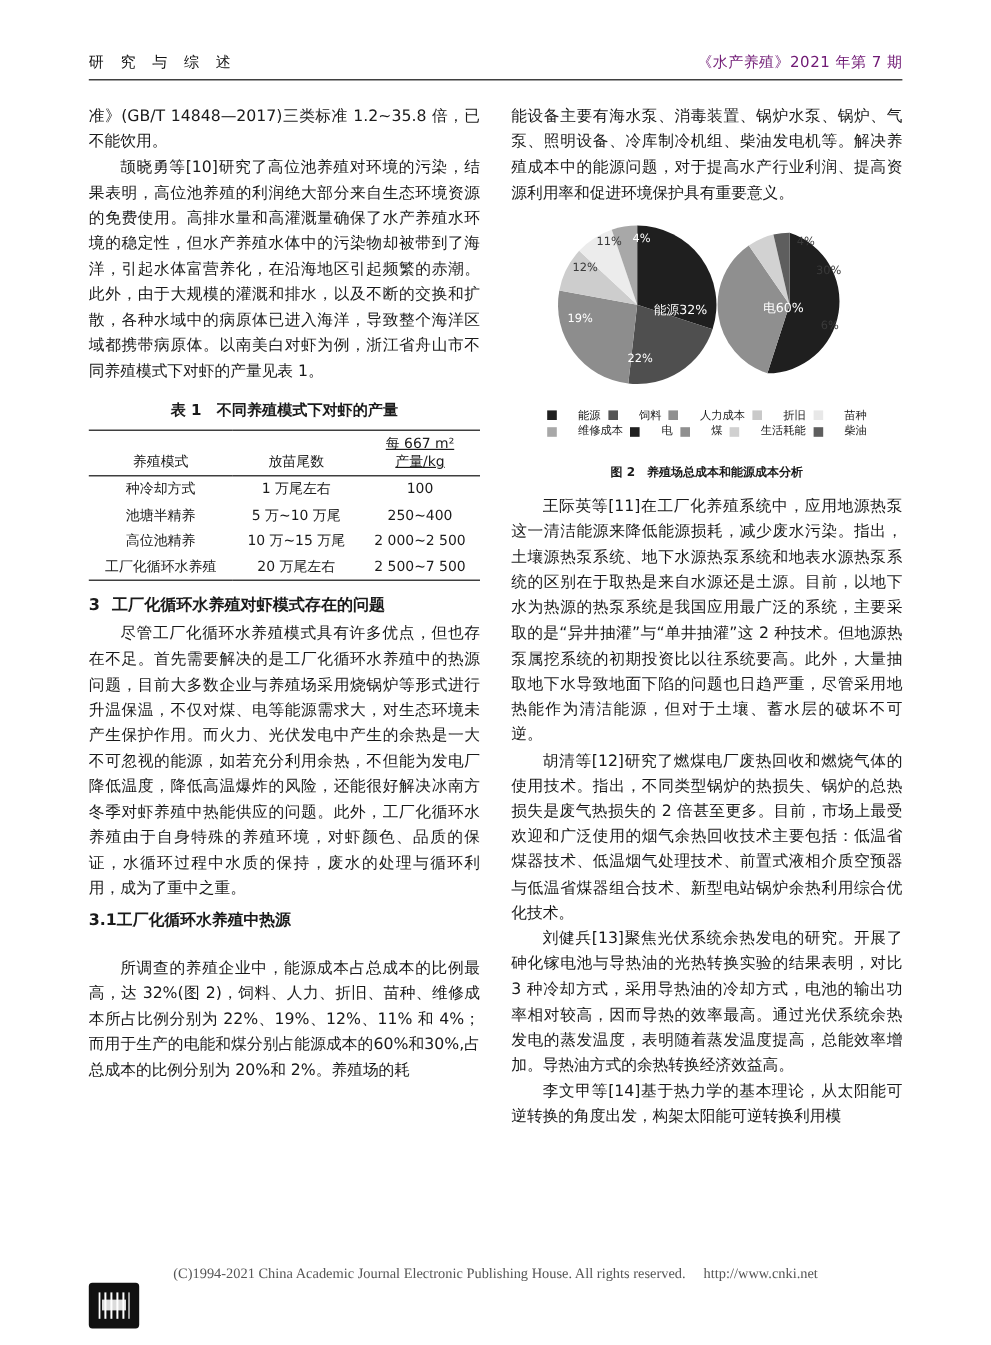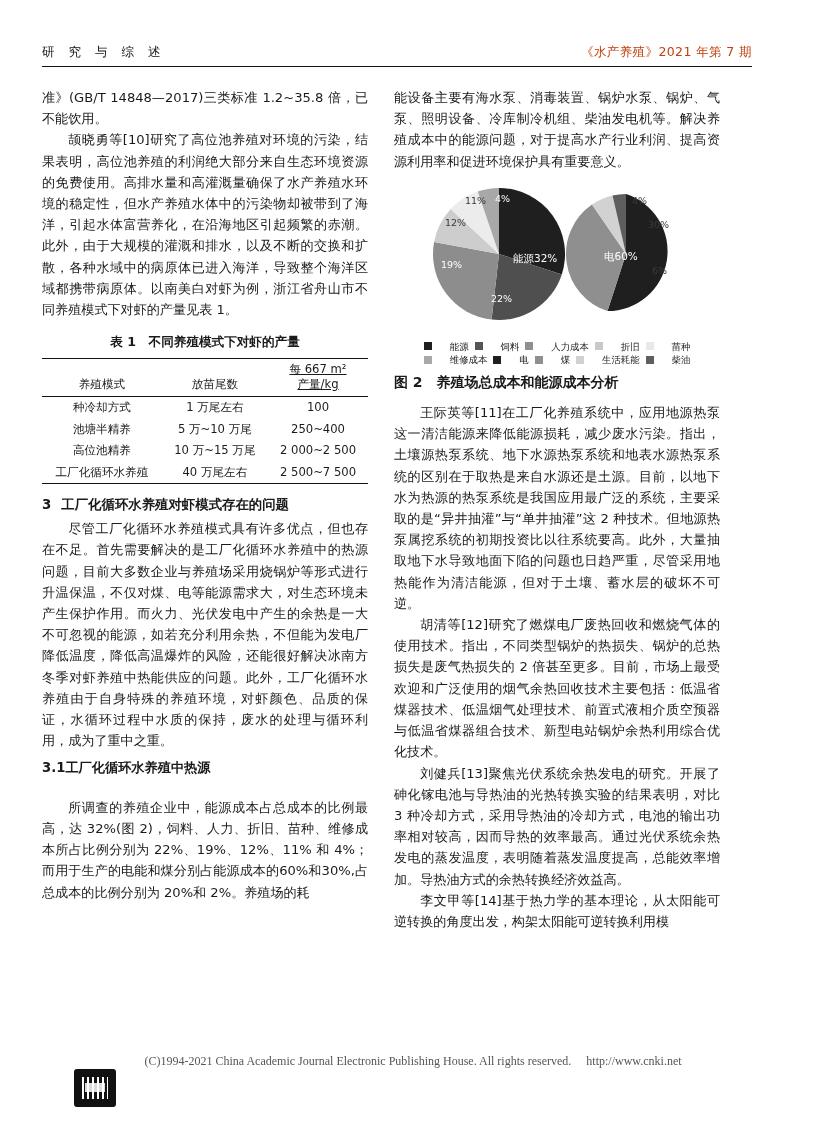--- a/index.html
+++ b/index.html
@@ -13,40 +13,40 @@
     font-family: "DejaVu Sans", "Liberation Sans", sans-serif;
     color: #1a1a1a;
     position: relative;
     overflow: hidden;
   }
   .page {
     position: relative;
     width: 826px;
     height: 1121px;
     box-sizing: border-box;
-    padding: 44px 74px 0 42px;
+    padding: 44px 74px 0 74px;
   }
   
   .header {
     display: flex;
     justify-content: space-between;
     align-items: flex-end;
     border-bottom: 1.2px solid #111;
     padding-bottom: 5px;
     font-size: 12.5px;
     letter-spacing: 0.4px;
   }
   .header-left {
     letter-spacing: 5px;
     font-size: 12.5px;
     color: #111;
   }
   .header-right {
     font-size: 12.5px;
-    color: #c2410c;
+    color: #701a75;
   }
   
   .columns {
     display: flex;
     gap: 26px;
     margin-top: 20px;
   }
   .col {
     width: 326px;
     font-size: 13.1px;
@@ -119,23 +119,24 @@
     gap: 2px 6px;
     font-size: 9.4px;
     margin-top: 3px;
     line-height: 1.2;
   }
   .legend-item { display: flex; align-items: center; gap: 18px; }
   .legend-swatch {
     width: 8px; height: 8px; display: inline-block;
   }
   .fig-caption {
-    font-size: 14px;
+    text-align: center;
+    font-size: 10px;
     font-weight: bold;
-    margin-top: 6px;
+    margin-top: 22px;
   }
 
   
   .footer {
     position: absolute;
     left: 0;
     right: 0;
     bottom: 52px;
     text-align: center;
     font-size: 12px;
@@ -211,21 +212,21 @@
               <td>5 万~10 万尾</td>
               <td>250~400</td>
             </tr>
             <tr>
               <td>高位池精养</td>
               <td>10 万~15 万尾</td>
               <td>2 000~2 500</td>
             </tr>
             <tr>
               <td>工厂化循环水养殖</td>
-              <td>40 万尾左右</td>
+              <td>20 万尾左右</td>
               <td>2 500~7 500</td>
             </tr>
           </tbody>
         </table>
       </div>
 
       <p class="sec-head">
         <span class="num">3</span><span>工厂化循环水养殖对虾模式存在的问题</span>
       </p>
       <p class="indent">尽管工厂化循环水养殖模式具有许多优点，但也存在不足。首先需要解决的是工厂化循环水养殖中的热源问题，目前大多数企业与养殖场采用烧锅炉等形式进行升温保温，不仅对煤、电等能源需求大，对生态环境未产生保护作用。而火力、光伏发电中产生的余热是一大不可忽视的能源，如若充分利用余热，不但能为发电厂降低温度，降低高温爆炸的风险，还能很好解决冰南方冬季对虾养殖中热能供应的问题。此外，工厂化循环水养殖由于自身特殊的养殖环境，对虾颜色、品质的保证，水循环过程中水质的保持，废水的处理与循环利用，成为了重中之重。</p>

